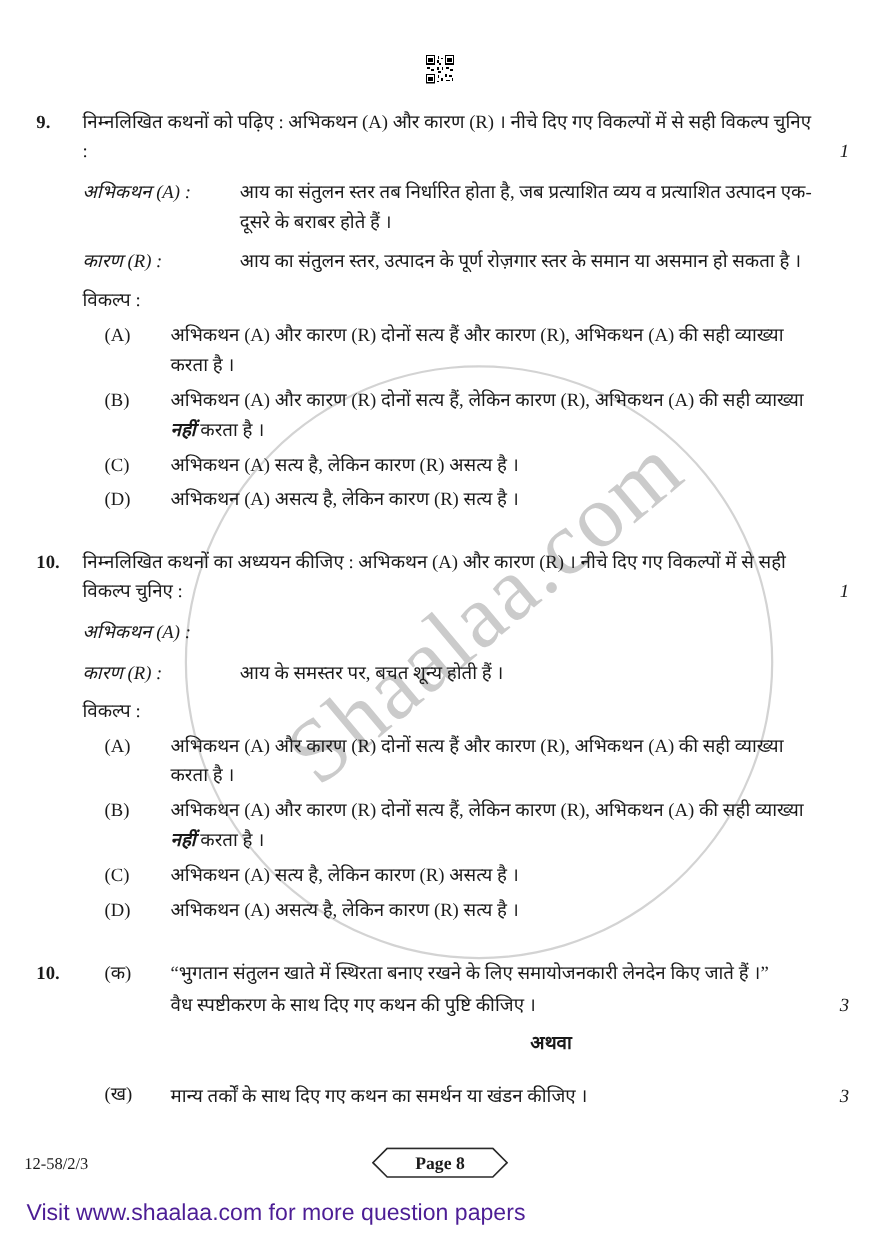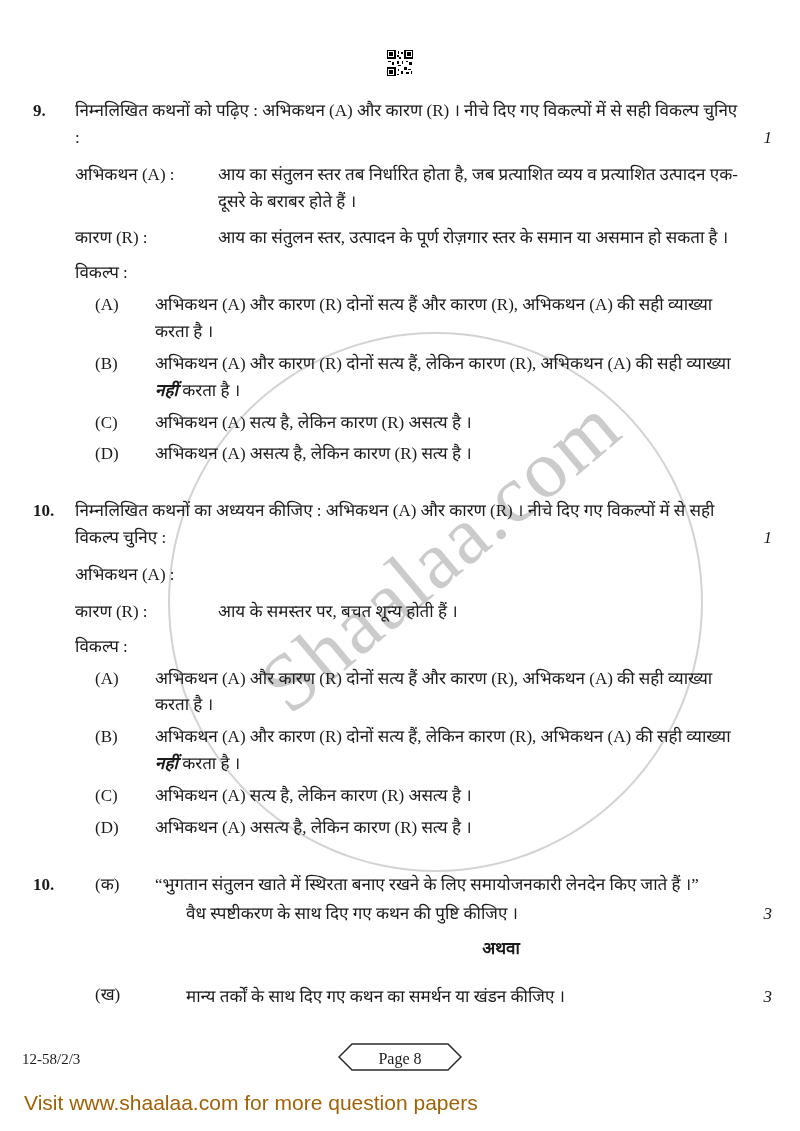--- a/index.html
+++ b/index.html
@@ -49,50 +49,50 @@
   .question + .question { margin-top: 30px; }
 
   .qrow { display: flex; align-items: flex-start; }
   .qnum { flex: 0 0 42px; font-weight: bold; }
   .qbody { flex: 1; margin-right: 34px; }
 
   .rel { position: relative; }
   .marks { position: absolute; right: -28px; bottom: 0; font-style: italic; }
 
   .ar-row { display: flex; margin-top: 10px; }
-  .ar-label { flex: 0 0 143px; }
+  .ar-label { flex: 0 0 143px; font-style: italic; }
   .ar-text { flex: 1; }
 
   .options-label { margin-top: 8px; }
   .option { display: flex; padding-left: 20px; margin-top: 5px; }
   .opt-label { flex: 0 0 60px; }
   .opt-text { flex: 1; }
   .emph { font-weight: bold; font-style: italic; }
 
   .part { display: flex; padding-left: 20px; }
   .part + .part { margin-top: 10px; }
   .part-label { flex: 0 0 60px; }
   .part-body { flex: 1; }
-  .instr { margin-top: 2px; margin-left: 31px; }
+  .instr { margin-top: 2px; }
   .or-label { font-weight: bold; margin: 9px 0 9px 103px; text-align: center; }
 
   .footer { position: absolute; top: 1043px; left: 22px; right: 22px; height: 30px; font-size: 15px; }
   .footer-code { position: absolute; left: 0; top: 5px; }
   .page-badge { position: absolute; left: 50%; transform: translateX(-50%); top: 0; width: 124px; height: 28px; }
   .page-badge svg { position: absolute; left: 0; top: 0; }
   .page-badge-text {
     position: absolute; left: 0; top: 0; width: 124px; height: 32px;
     display: flex; align-items: center; justify-content: center;
-    font-size: 16px; font-weight: normal;
+    font-size: 16px; font-weight: bold;
   }
 
   .bottom-banner {
     position: absolute; left: 24px; top: 1086px;
     font-family: "Liberation Sans", "DejaVu Sans", sans-serif;
-    font-size: 21px; color: #a16207;
+    font-size: 21px; color: #4c1d95;
   }
 </style>
 </head>
 <body>
 
 <div class="page">
 
   <div class="watermark-circle"></div>
   <div class="watermark-box">
     <span class="watermark-text">Shaalaa.com</span>

